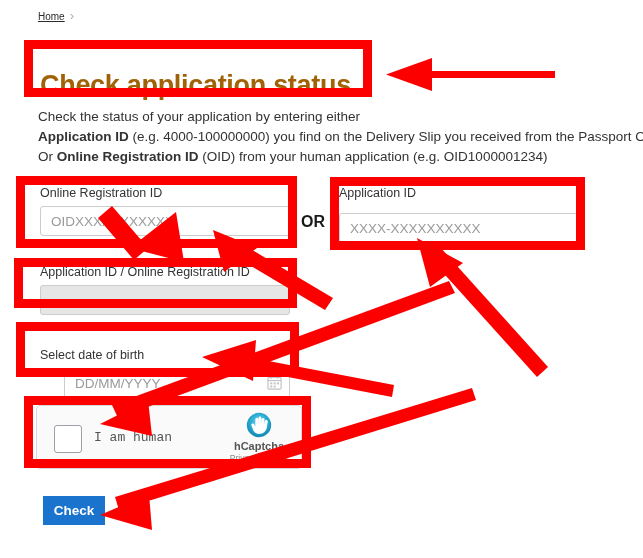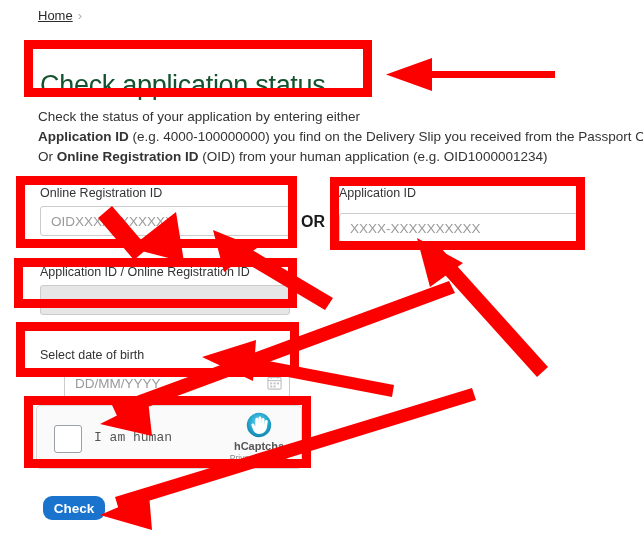--- a/index.html
+++ b/index.html
@@ -28,35 +28,35 @@
     left: 38px;
     top: 8px;
     font-size: 13px;
     line-height: 16px;
     color: #666;
     white-space: nowrap;
   }
   .breadcrumb .crumb-link {
     color: #2b2b2b;
     text-decoration: underline;
-    font-size: 13px;
+    font-size: 10px;
   }
   .breadcrumb .crumb-sep {
     color: #b0b0b0;
     font-size: 13px;
     margin-left: 5px;
   }
 
   .page-title {
     position: absolute;
     left: 40px;
     top: 50px;
     font-size: 27px;
-    font-weight: normal;
-    color: #14532d;
+    font-weight: bold;
+    color: #a16207;
     letter-spacing: -0.3px;
     line-height: 34px;
     white-space: nowrap;
   }
 
   .desc {
     position: absolute;
     left: 38px;
     top: 107px;
     font-size: 13.5px;
@@ -184,25 +184,25 @@
   }
   .captcha-terms {
     font-size: 8.5px;
     color: #888;
     line-height: 11px;
   }
 
   .check-btn {
     position: absolute;
     left: 43px; top: 496px;
-    width: 62px; height: 24px;
+    width: 62px; height: 29px;
     background: #1a73cc;
     color: #ffffff;
     border: none;
-    border-radius: 9px;
+    border-radius: 0;
     font-size: 13.5px;
     font-weight: bold;
     font-family: "Liberation Sans", sans-serif;
     cursor: pointer;
     padding: 1px;
   }
 
   
   #annotations {
     position: absolute;

